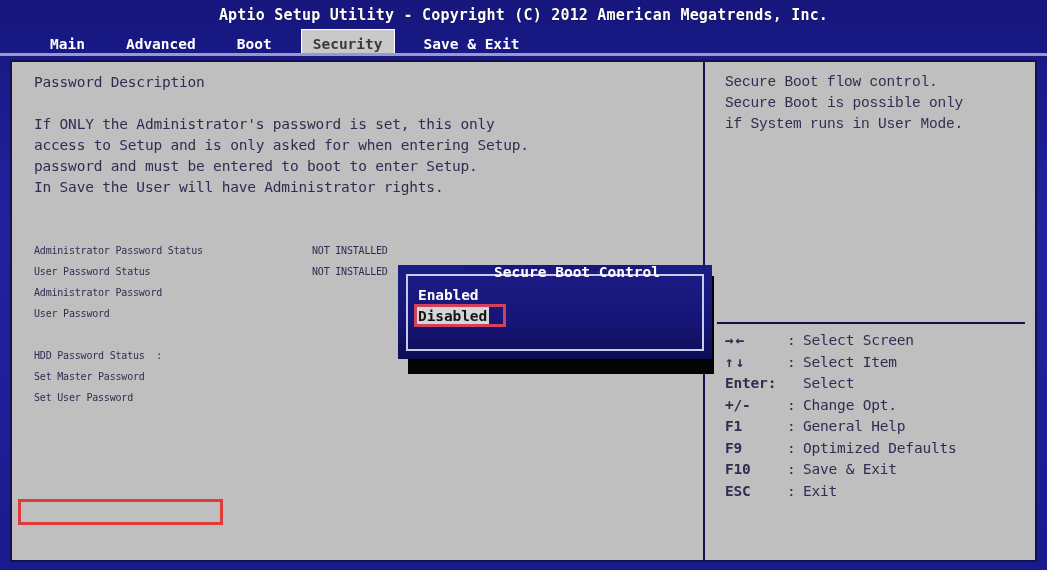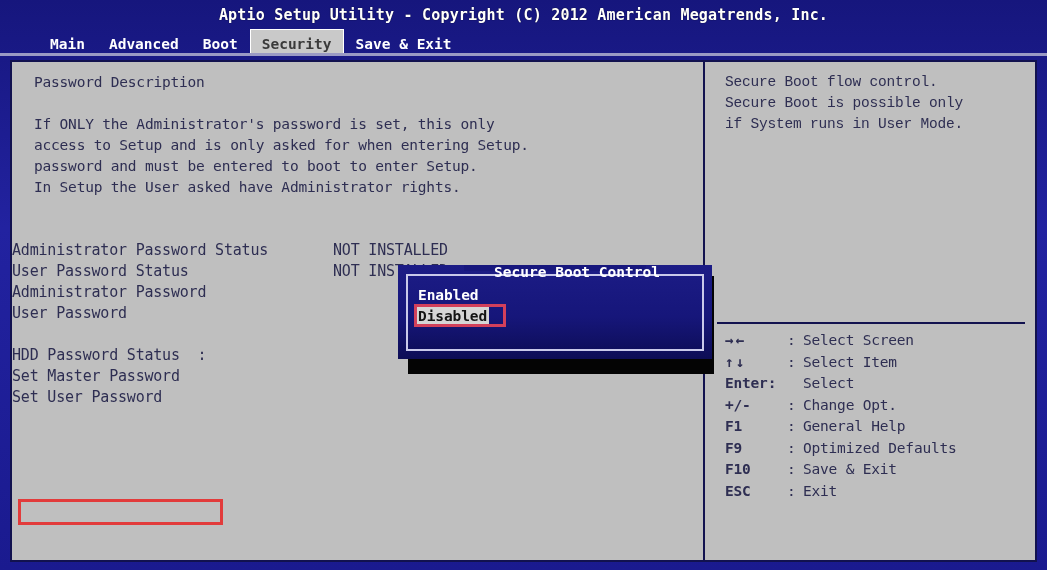--- a/index.html
+++ b/index.html
@@ -25,21 +25,21 @@
     color: #ffffff;
     font-size: 15px;
     font-weight: bold;
     letter-spacing: .2px;
     text-shadow: 0 0 1px #000;
   }
   .menu-bar {
     height: 26px;
     display: flex; align-items: flex-end;
     padding-left: 38px;
-    gap: 0px;
+    gap: 17px;
     position: relative;
   }
   .menu-item {
     color: #ffffff;
     font-size: 14.5px;
     font-weight: bold;
     padding: 3px 12px 4px 12px;
     line-height: 16px;
     white-space: nowrap;
   }
@@ -87,26 +87,26 @@
     line-height: 21px;
     color: #2e2e52;
     white-space: pre;
     padding-left: 22px;
     letter-spacing: -0.2px;
   }
   .line.spacer { height: 21px; }
   .heading { color: #2e2e52; }
   .kv {
     display: flex;
-    font-size: 15px;
+    font-size: 10px;
     line-height: 21px;
     color: #2e2e52;
+    padding-left: 22px;
     letter-spacing: -0.2px;
     white-space: pre;
-    gap: 43px;
   }
   .kv .k { width: 278px; flex: 0 0 278px; }
   .kv .v { }
   .submenu::before {
     content: "\25B8";
     position: absolute;
     left: 12px;
     color: #2e2e52;
     font-size: 13px;
   }
@@ -241,21 +241,21 @@
   <div class="frame">
 
     <div class="left-pane">
 
       <div class="line heading">Password Description</div>
       <div class="line spacer"></div>
 
       <div class="line">If ONLY the Administrator's password is set, this only</div>
       <div class="line">access to Setup and is only asked for when entering Setup.</div>
       <div class="line">password and must be entered to boot to enter Setup.</div>
-      <div class="line">In Setup the User asked have Administrator rights.</div>
+      <div class="line">In Save the User will have Administrator rights.</div>
 
       <div class="line spacer"></div>
       <div class="line spacer"></div>
 
       <div class="kv">
         <span class="k">Administrator Password Status</span>
         <span class="v">NOT INSTALLED</span>
       </div>
       <div class="kv">
         <span class="k">User Password Status</span>

